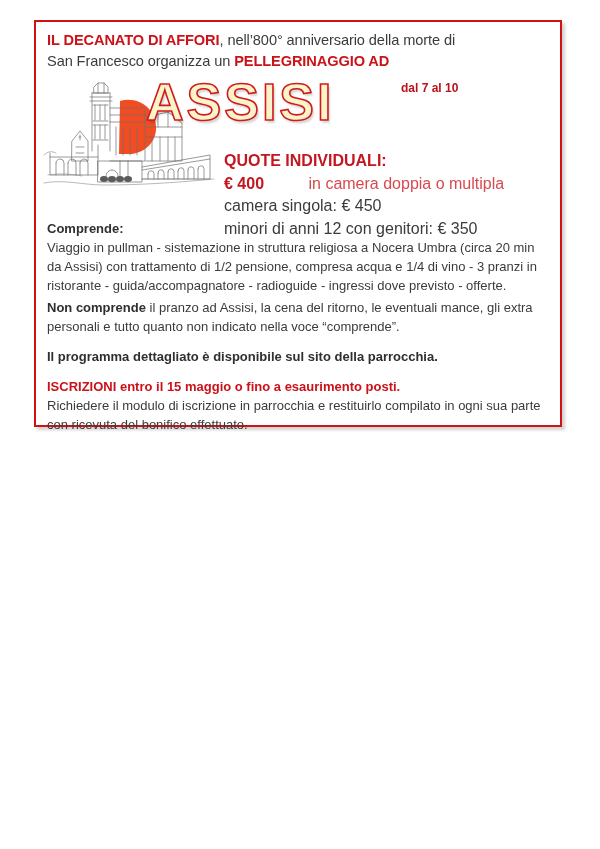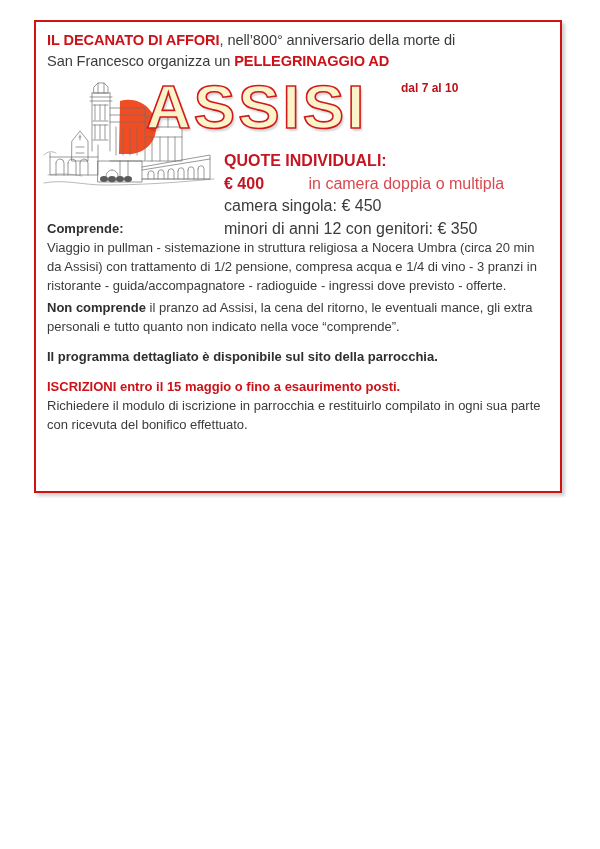--- a/index.html
+++ b/index.html
@@ -15,21 +15,21 @@
     color: #3a3a3a;
     overflow: hidden;
   }
 
   
   #flyer {
     position: absolute;
     left: 34px;
     top: 20px;
     width: 528px;
-    height: 473px;
+    height: 407px;
     border: 2px solid #cf1212;
     box-sizing: border-box;
     background: #ffffff;
     box-shadow: 3px 3px 3px rgba(0,0,0,0.18);
   }
 
   .pad {
     padding: 8px 11px 0 11px;
   }
 
@@ -57,21 +57,21 @@
     left: 6px;
     top: 1px;
     width: 176px;
     height: 122px;
   }
 
   #assisi-wordmark {
     position: absolute;
     left: 110px;
     top: 2px;
-    font-size: 62px;
+    font-size: 52px;
     font-weight: bold;
     font-family: "Liberation Sans", sans-serif;
     letter-spacing: 3px;
     color: #fbf3c9;
     -webkit-text-stroke: 1.6px #d21a1a;
     text-shadow: 2px 3px 2px rgba(0,0,0,0.16);
     line-height: 1;
     white-space: nowrap;
     pointer-events: none;
   }

